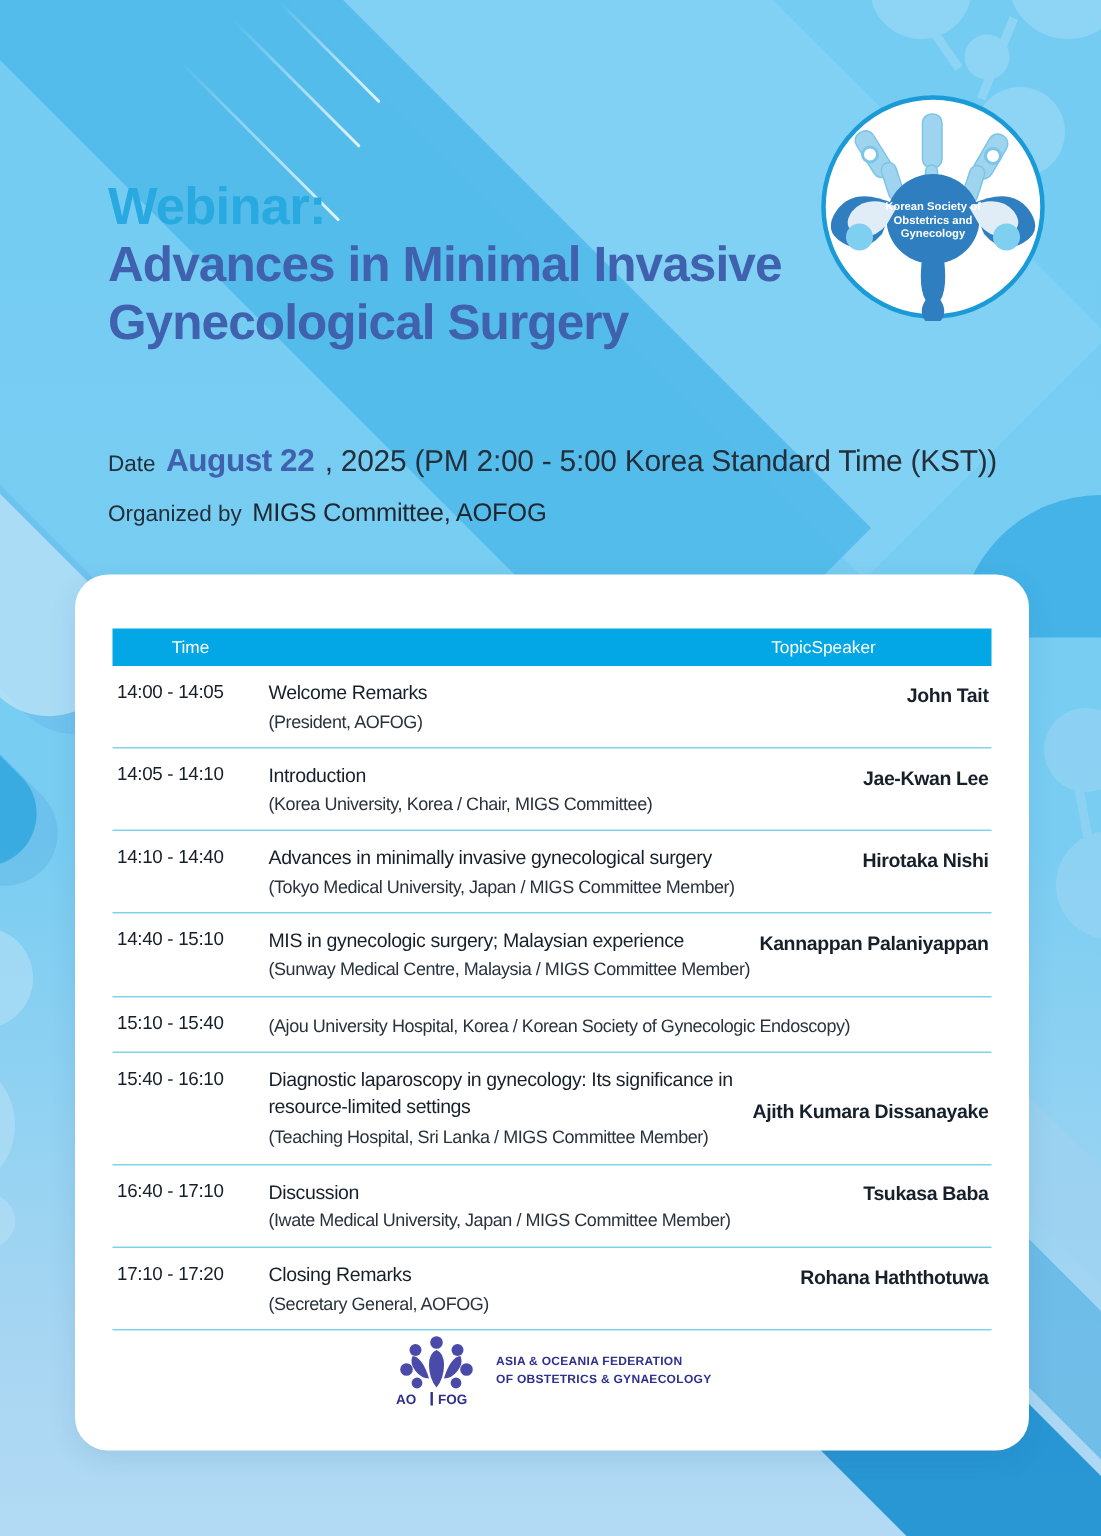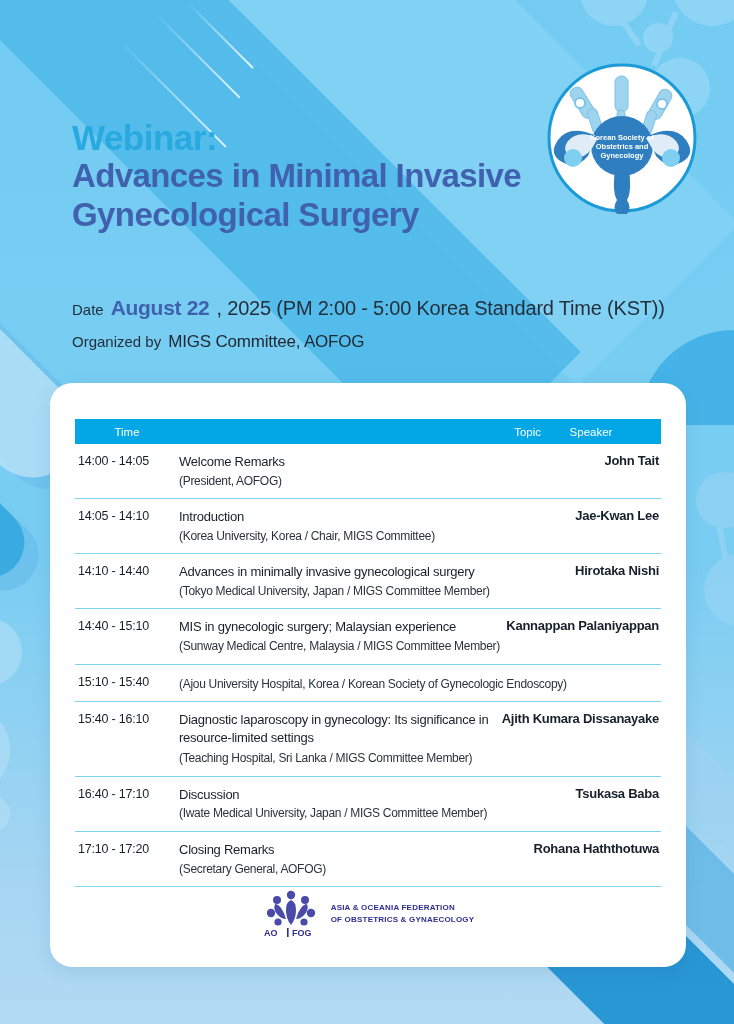--- a/index.html
+++ b/index.html
@@ -160,42 +160,42 @@
   .thead {
     display: flex;
     background: #04a7e6;
     color: #ffffff;
     height: 25px;
     align-items: center;
     font-size: 11.5px;
   }
   .th-time  { width: 104px; text-align: center; }
   .th-topic { flex: 1; padding-left: 22px; text-align: right; }
-  .th-speaker { width: 120px; text-align: center; padding-right: 20px; }
+  .th-speaker { width: 120px; text-align: left; padding-right: 20px; }
 
   .row {
     border-bottom: 1.6px solid #7ed3ee;
     padding: 9px 0 9px 0;
     display: flex;
   }
   .row:last-child { border-bottom: 1.6px solid #7ed3ee; }
 
   .c-time {
     width: 104px;
     font-size: 12.5px;
     color: #17202a;
     padding-left: 3px;
     padding-top: 1px;
     white-space: nowrap;
     letter-spacing: -.2px;
   }
   .c-body { flex: 1; position: relative; padding-right: 2px; }
 
   .line-main {
-    display: flex; justify-content: space-between; align-items: flex-start;
+    display: flex; justify-content: space-between; align-items: flex-end;
     gap: 12px;
   }
   .topic {
     font-size: 13px; color: #17202a; letter-spacing: -.25px; line-height: 1.35;
   }
   .speaker {
     font-size: 13px; font-weight: bold; color: #17202a;
     white-space: nowrap; letter-spacing: -.25px;
   }
   .affil {

